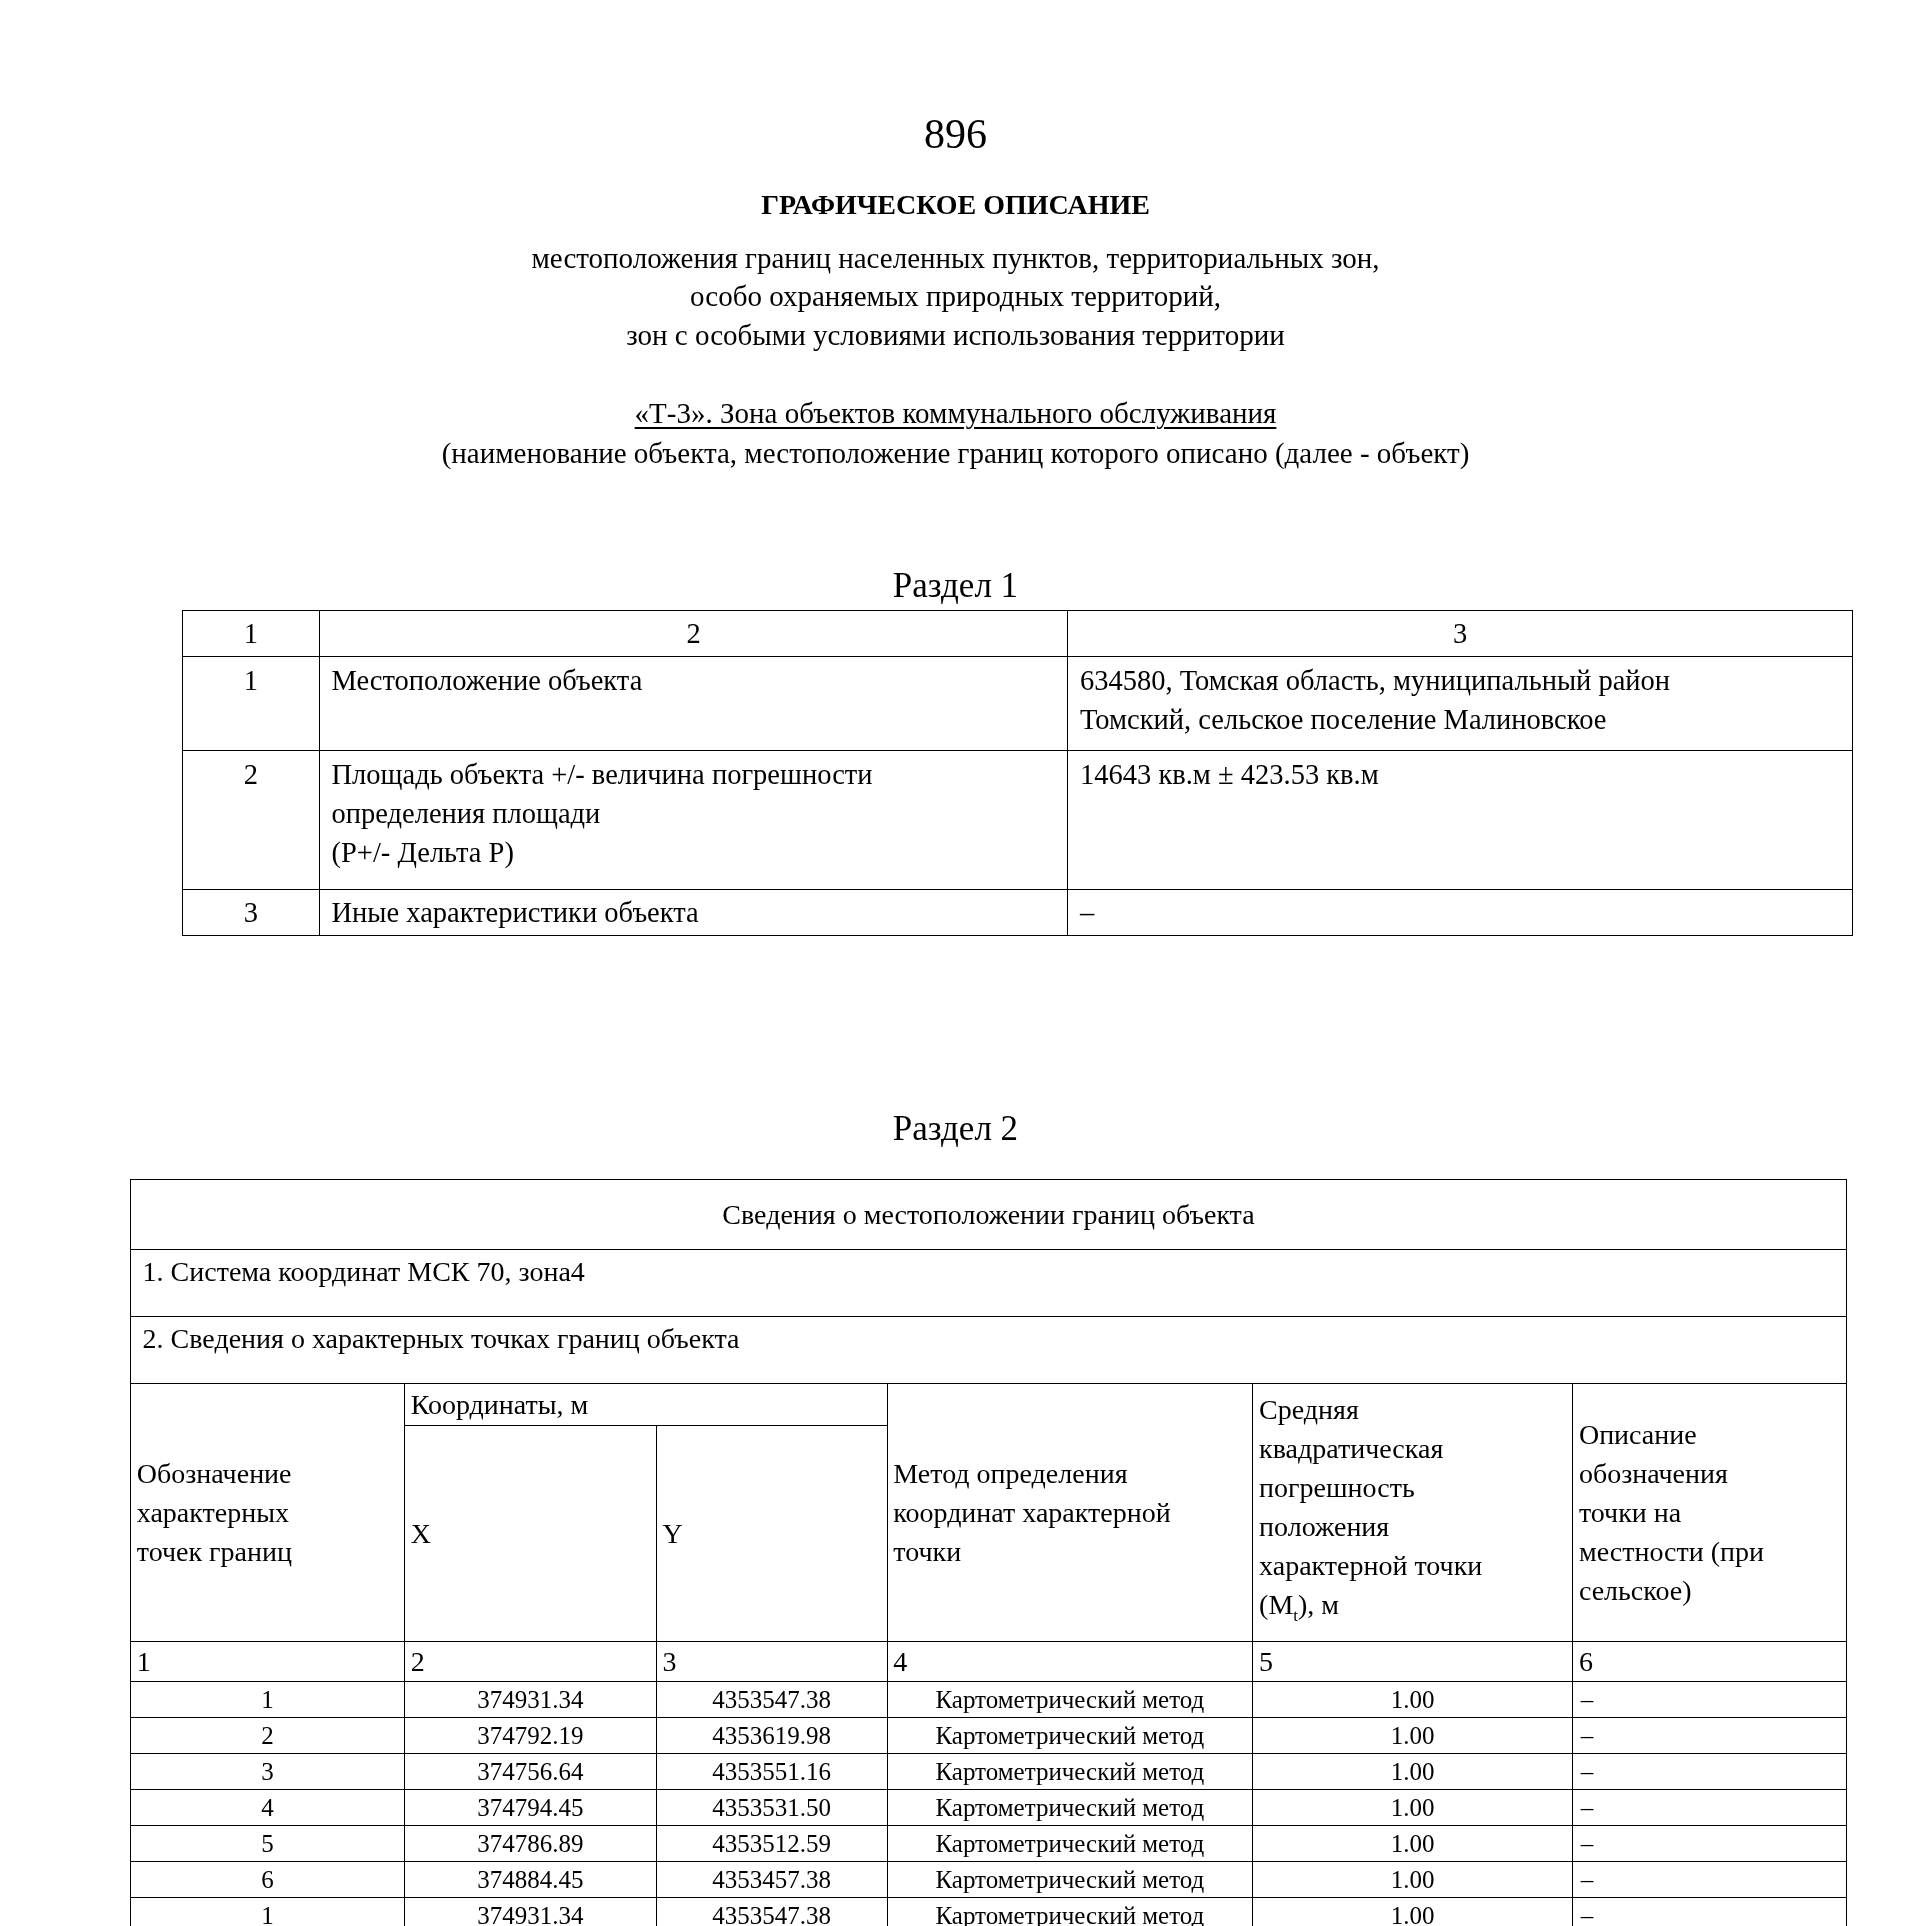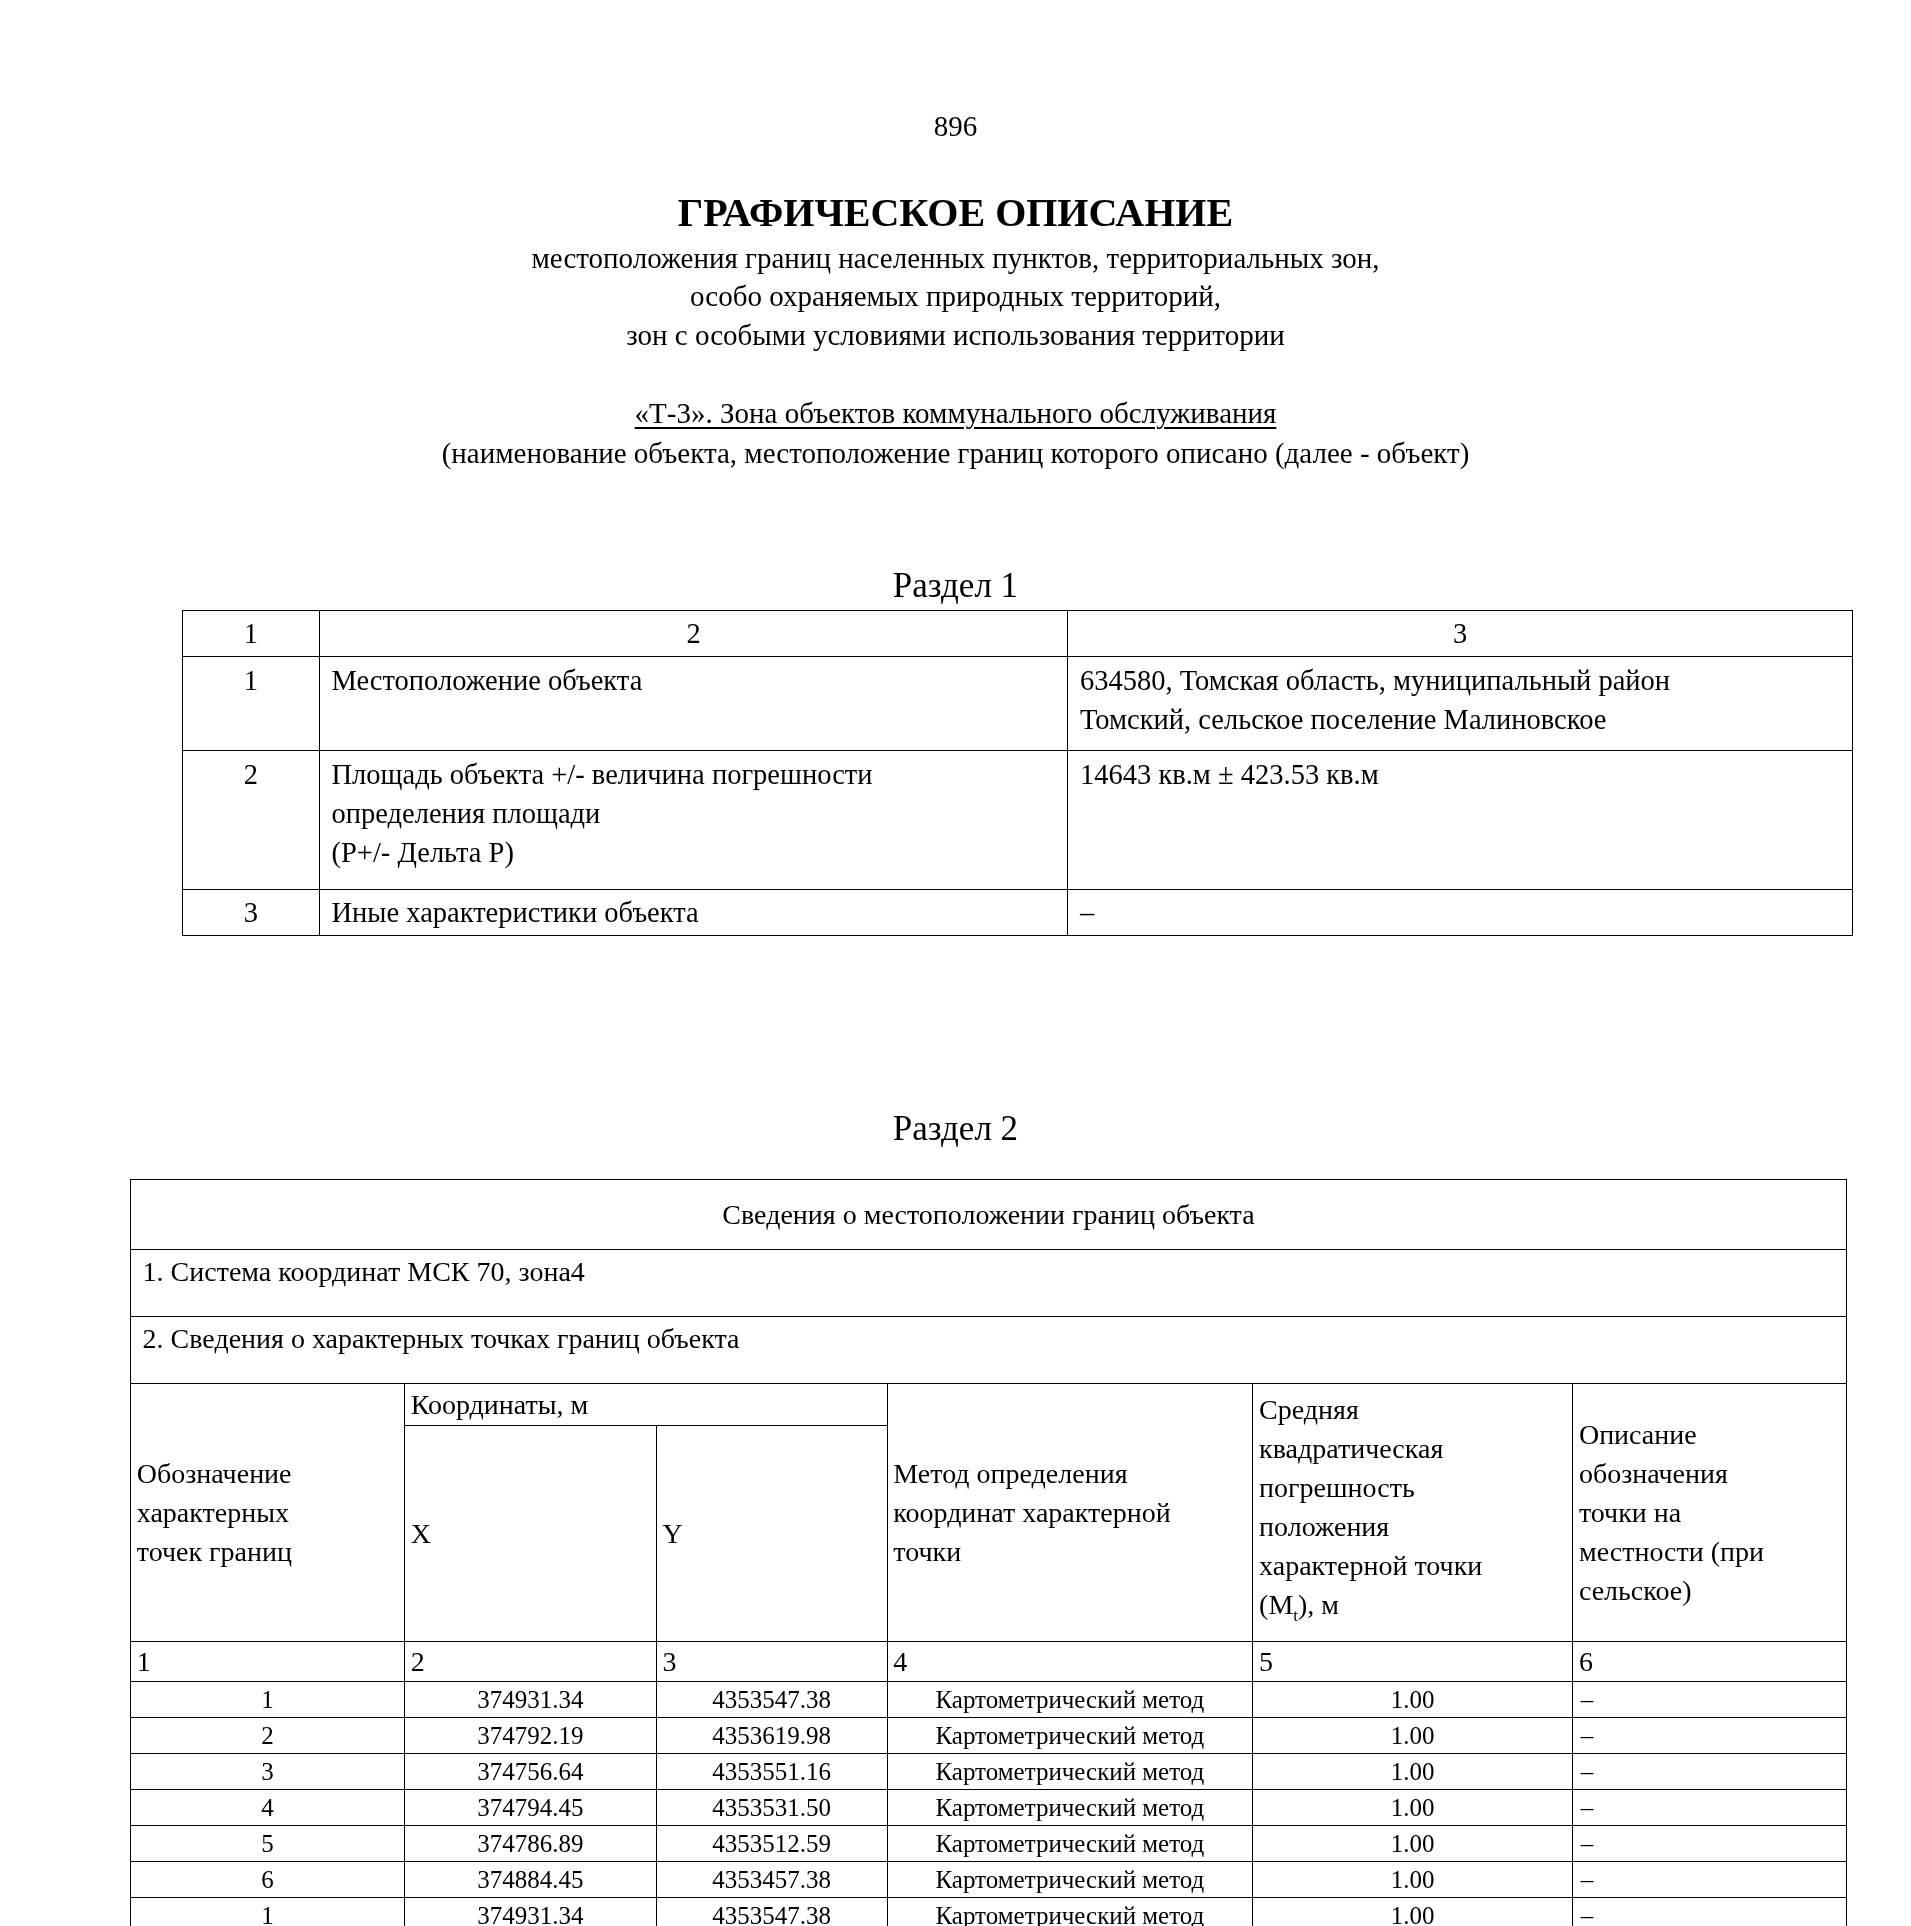--- a/index.html
+++ b/index.html
@@ -1,21 +1,21 @@
 <!DOCTYPE html>
 <html style="font-size:6.2px"><head>
 <meta charset="utf-8">
 <style>
   html, body { margin: 0; padding: 0; background: #ffffff; }
   body { width: 1911px; height: 2703px; position: relative; overflow: hidden;
          font-family: "Liberation Serif", "DejaVu Serif", serif; color: #000; }
   .abs { position: absolute; }
   .center { left: 0; width: 1911px; text-align: center; }
-  .pagenum { top: 110px; font-size: 29px; }
-  .title { top: 189px; font-size: 40px; font-weight: bold; }
+  .pagenum { top: 110px; font-size: 42px; }
+  .title { top: 189px; font-size: 28px; font-weight: bold; }
   .sub { font-size: 29px; line-height: 39px; }
   .objname { top: 397px; font-size: 29px; }
   .objname span { text-decoration: underline; text-underline-offset: 3.9px; text-decoration-thickness: 1.9px; }
   .objnote { top: 437px; font-size: 29px; }
   .section-h { font-size: 35px; }
 
   table { border-collapse: collapse; position: absolute; font-size: 28.5px; }
   td { border: 1.5px solid #000; padding: 0 11.6px; vertical-align: top; line-height: 39px; }
   td.c { text-align: center; }
   td.mid { vertical-align: middle; }

